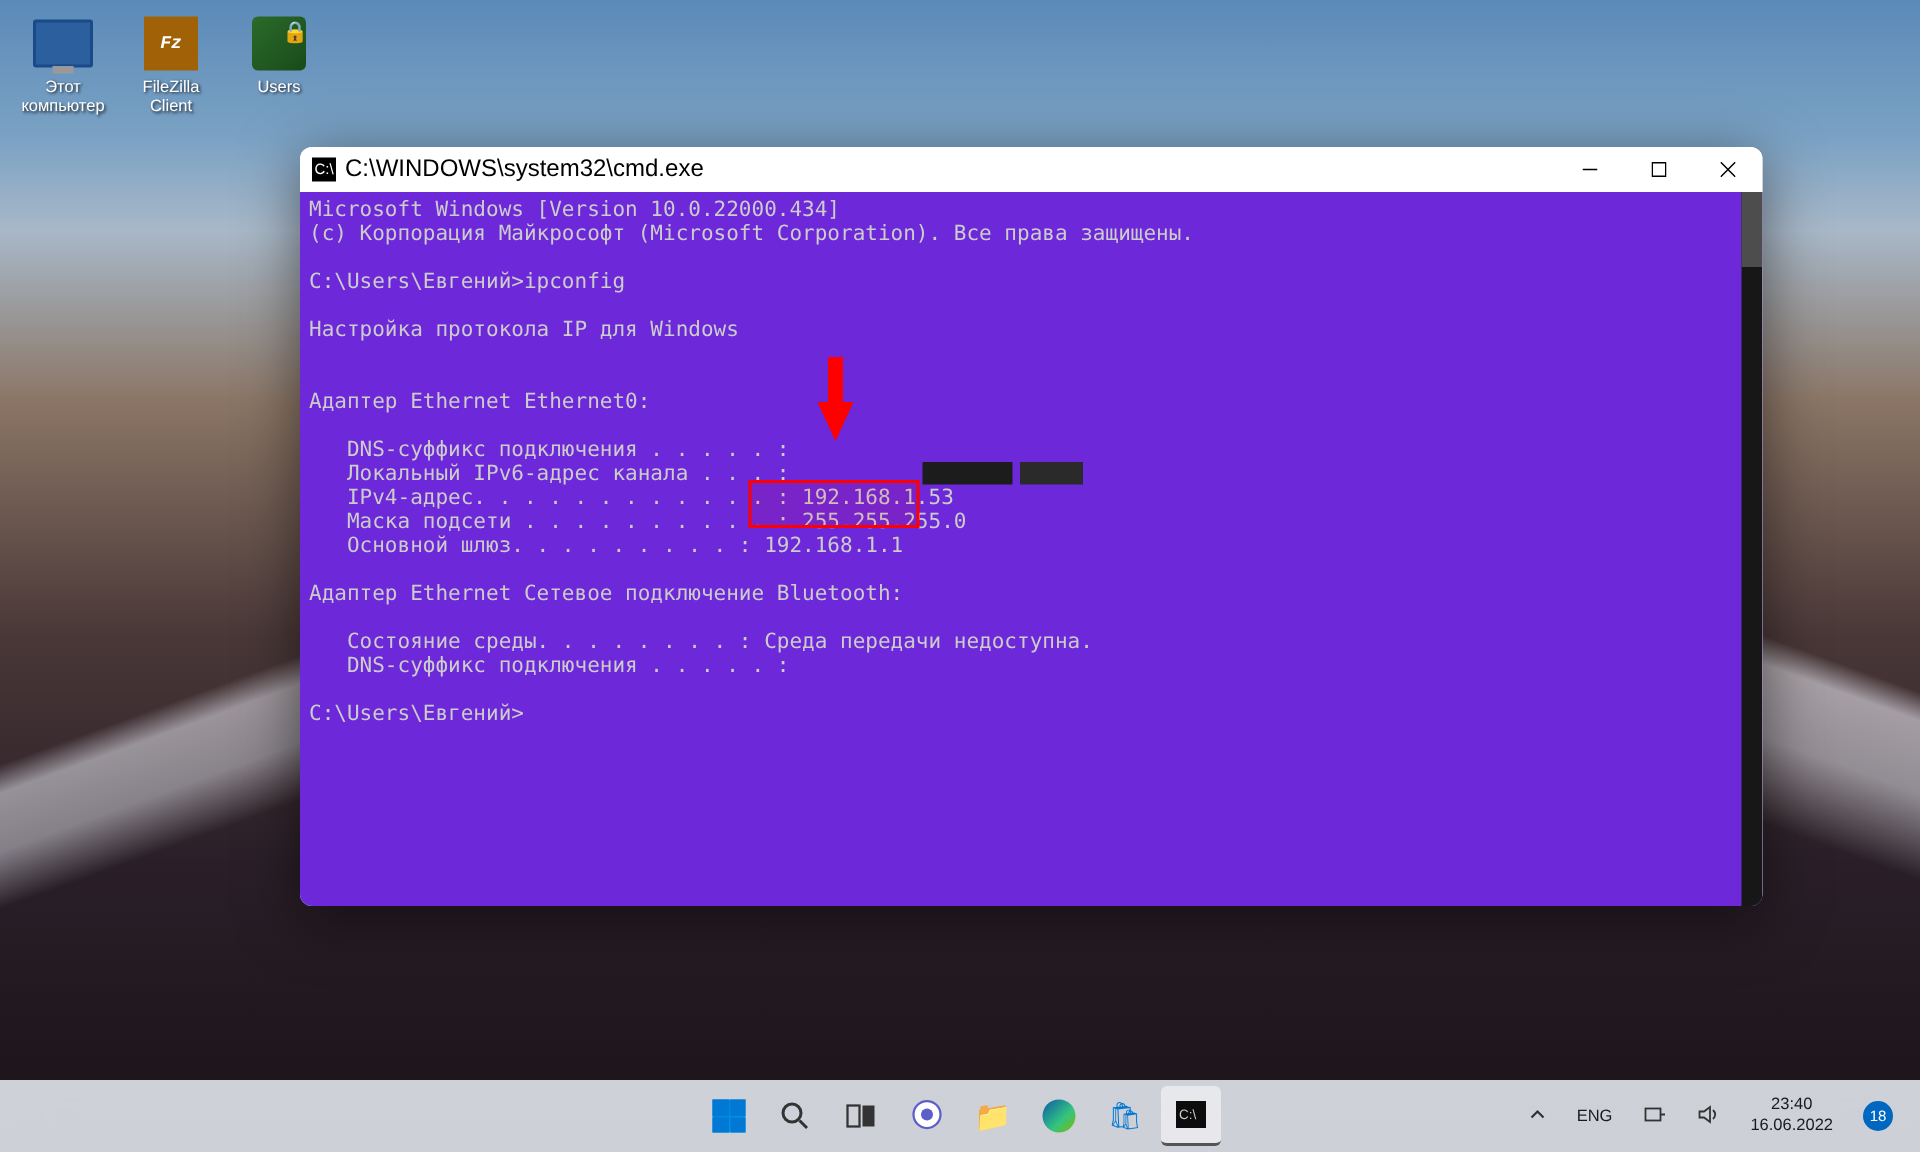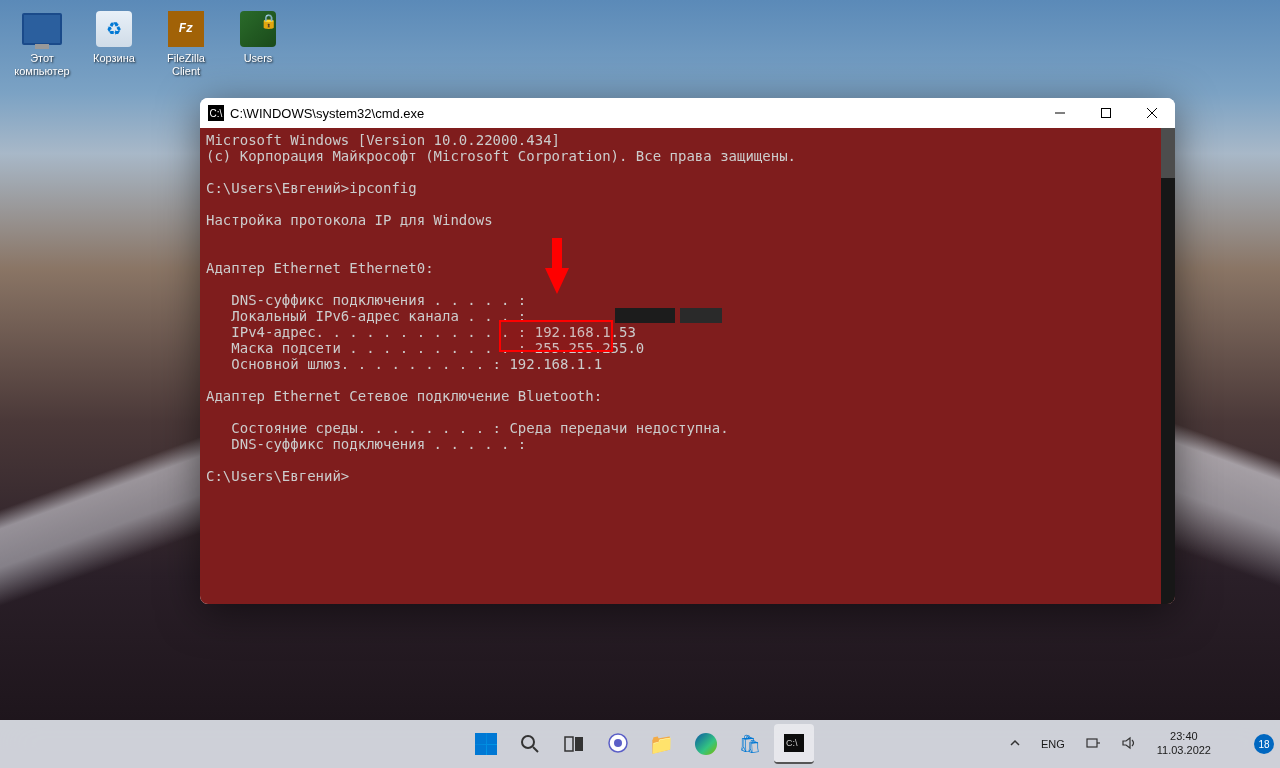--- a/index.html
+++ b/index.html
@@ -47,28 +47,28 @@
 }
 .titlebar {
   height: 30px; background: #fff; display: flex; align-items: center;
   padding-left: 8px;
 }
 .titlebar-icon {
   width: 16px; height: 16px; background: #000; margin-right: 6px;
   display: inline-flex; align-items: center; justify-content: center;
   font-size: 10px; color: #fff;
 }
-.titlebar-title { font-size: 13px; color: #000; flex: 1; }
+.titlebar-title { font-size: 16px; color: #000; flex: 1; }
 .titlebar-controls { display: flex; height: 100%; }
 .titlebar-btn {
   width: 46px; height: 100%; display: flex; align-items: center; justify-content: center;
   font-size: 11px; color: #000; cursor: pointer;
 }
 .cmd-body {
-  flex: 1; background: #7f1d1d; padding: 4px 6px;
+  flex: 1; background: #6d28d9; padding: 4px 6px;
   font-family: Consolas, monospace; font-size: 14px;
   color: #cccccc; white-space: pre; overflow: hidden;
   position: relative; line-height: 16px;
 }
 .cmd-scrollbar {
   position: absolute; right: 0; top: 0; width: 14px; height: 100%;
   background: #171717;
 }
 .cmd-scrollbar-thumb {
   position: absolute; top: 0; left: 0; right: 0; height: 50px;
@@ -98,30 +98,29 @@
 .taskbar-center {
   position: absolute; left: 50%; transform: translateX(-50%);
   display: flex; align-items: center; gap: 4px;
 }
 .taskbar-item {
   width: 40px; height: 40px; display: flex; align-items: center; justify-content: center;
   border-radius: 4px; cursor: pointer; font-size: 22px;
 }
 .taskbar-item.active { background: rgba(255,255,255,0.5); border-bottom: 2px solid #555; }
 .taskbar-right {
-  position: absolute; right: 0; display: flex; align-items: center; gap: 8px;
+  position: absolute; right: 12px; display: flex; align-items: center; gap: 8px;
   color: #1a1a1a; font-size: 11px;
 }
 .tray-item { padding: 4px 6px; cursor: pointer; border-radius: 4px; }
 .clock { text-align: center; line-height: 1.25; font-size: 11px; }
 .notif-badge {
   width: 20px; height: 20px; border-radius: 10px; background: #0067c0;
   color: #fff; display: flex; align-items: center; justify-content: center;
   font-size: 10px;
-  margin-left: 23px;
 }
 .win-logo {
   width: 22px; height: 22px;
   background: linear-gradient(135deg, #0078d4 0%, #00a2ed 100%);
   display: grid; grid-template-columns: 1fr 1fr; grid-template-rows: 1fr 1fr; gap: 1px;
 }
 .win-logo > div { background: #0078d4; }
 .edge-icon { width:36px;height:36px;border-radius:50%;background:linear-gradient(135deg,#0c59a4 0%,#33c481 60%,#7fba00 100%);}
 .recycle-icon{width:36px;height:36px;background:linear-gradient(180deg,#e8f0f8,#d0dce8);border-radius:4px;position:relative;}
 .recycle-icon::before{content:"♻";position:absolute;top:50%;left:50%;transform:translate(-50%,-50%);font-size:18px;color:#0078d4;}
@@ -140,26 +139,20 @@
 
 <div class="desktop-icons">
   <div class="desktop-icon">
     <div class="desktop-icon-img">
         <div class="pc-icon"></div>
       </div>
     <div class="desktop-icon-label">Этот<br>компьютер</div>
   </div>
   <div class="desktop-icon">
     <div class="desktop-icon-img">
-        <div class="recycle-icon"></div>
-      </div>
-    <div class="desktop-icon-label">Корзина</div>
-  </div>
-  <div class="desktop-icon">
-    <div class="desktop-icon-img">
         <div class="fz-icon">Fz</div>
       </div>
     <div class="desktop-icon-label">FileZilla<br>Client</div>
   </div>
   <div class="desktop-icon">
     <div class="desktop-icon-img">
         <div class="winscp-icon"></div>
       </div>
     <div class="desktop-icon-label">Users</div>
   </div>
@@ -276,19 +269,19 @@
         </svg>
     </div>
     <div class="tray-item">
       <svg width="16" height="16">
           <polygon points="2,6 5,6 9,3 9,13 5,10 2,10" fill="none" stroke="#333" stroke-width="1.2"></polygon>
           <path d="M11,5 Q14,8 11,11" fill="none" stroke="#333" stroke-width="1.2"></path>
         </svg>
     </div>
     <div class="tray-item clock">
       <div>23:40</div>
-      <div>11.03.2022</div>
+      <div>16.06.2022</div>
     </div>
     <div class="tray-item">
       <div class="notif-badge">18</div>
     </div>
   </div>
 </div>
 
 </body></html>

